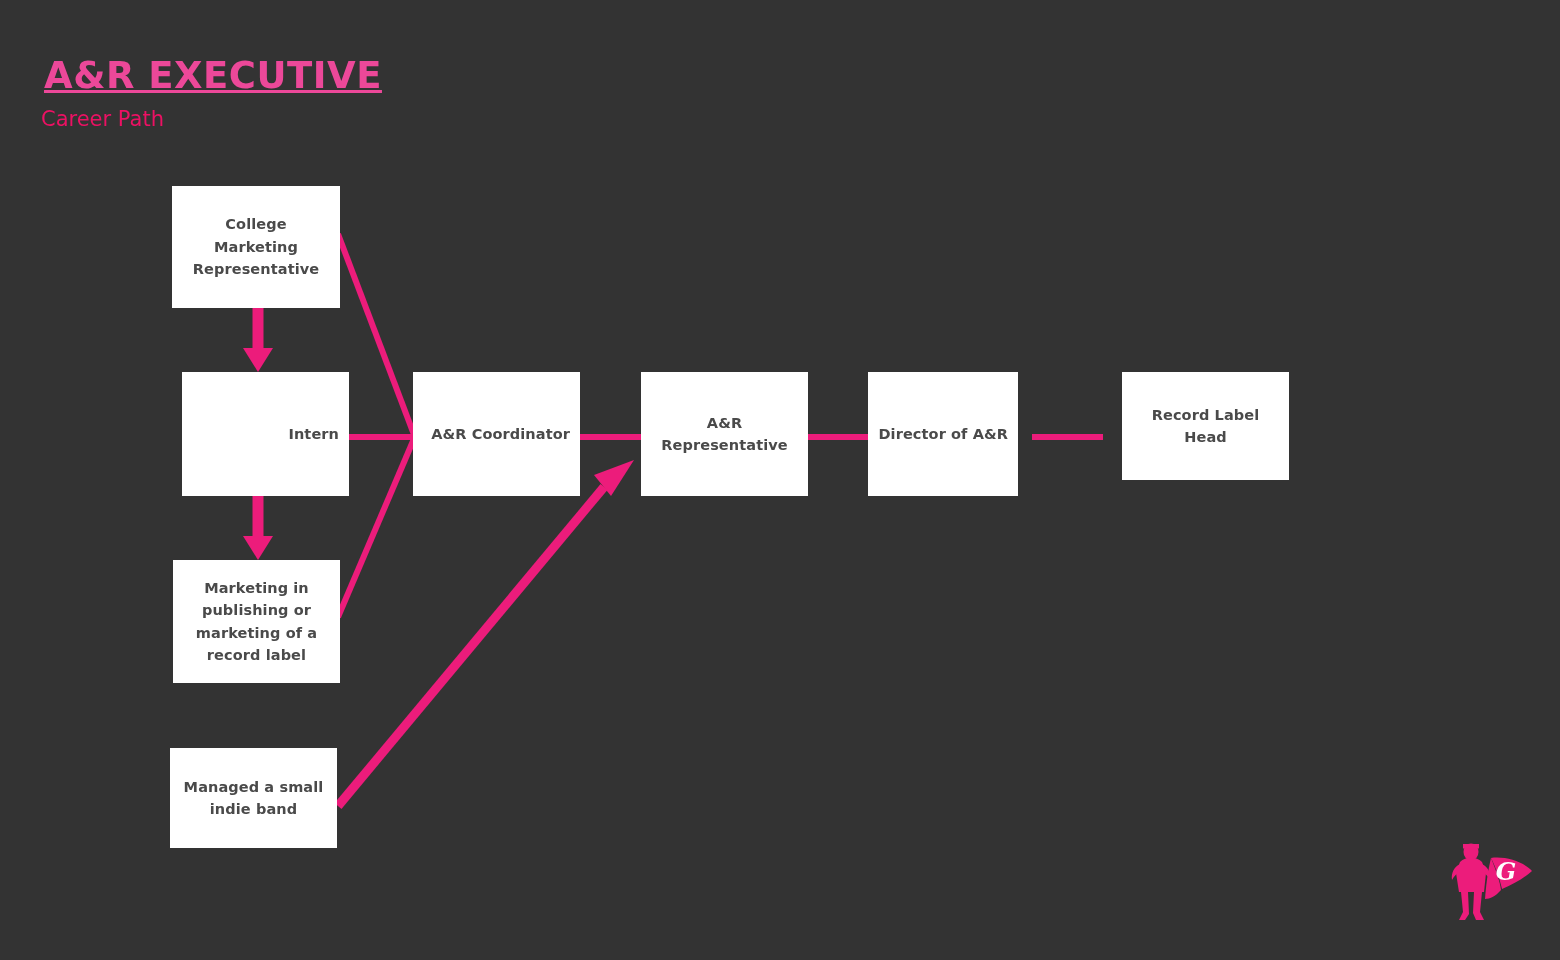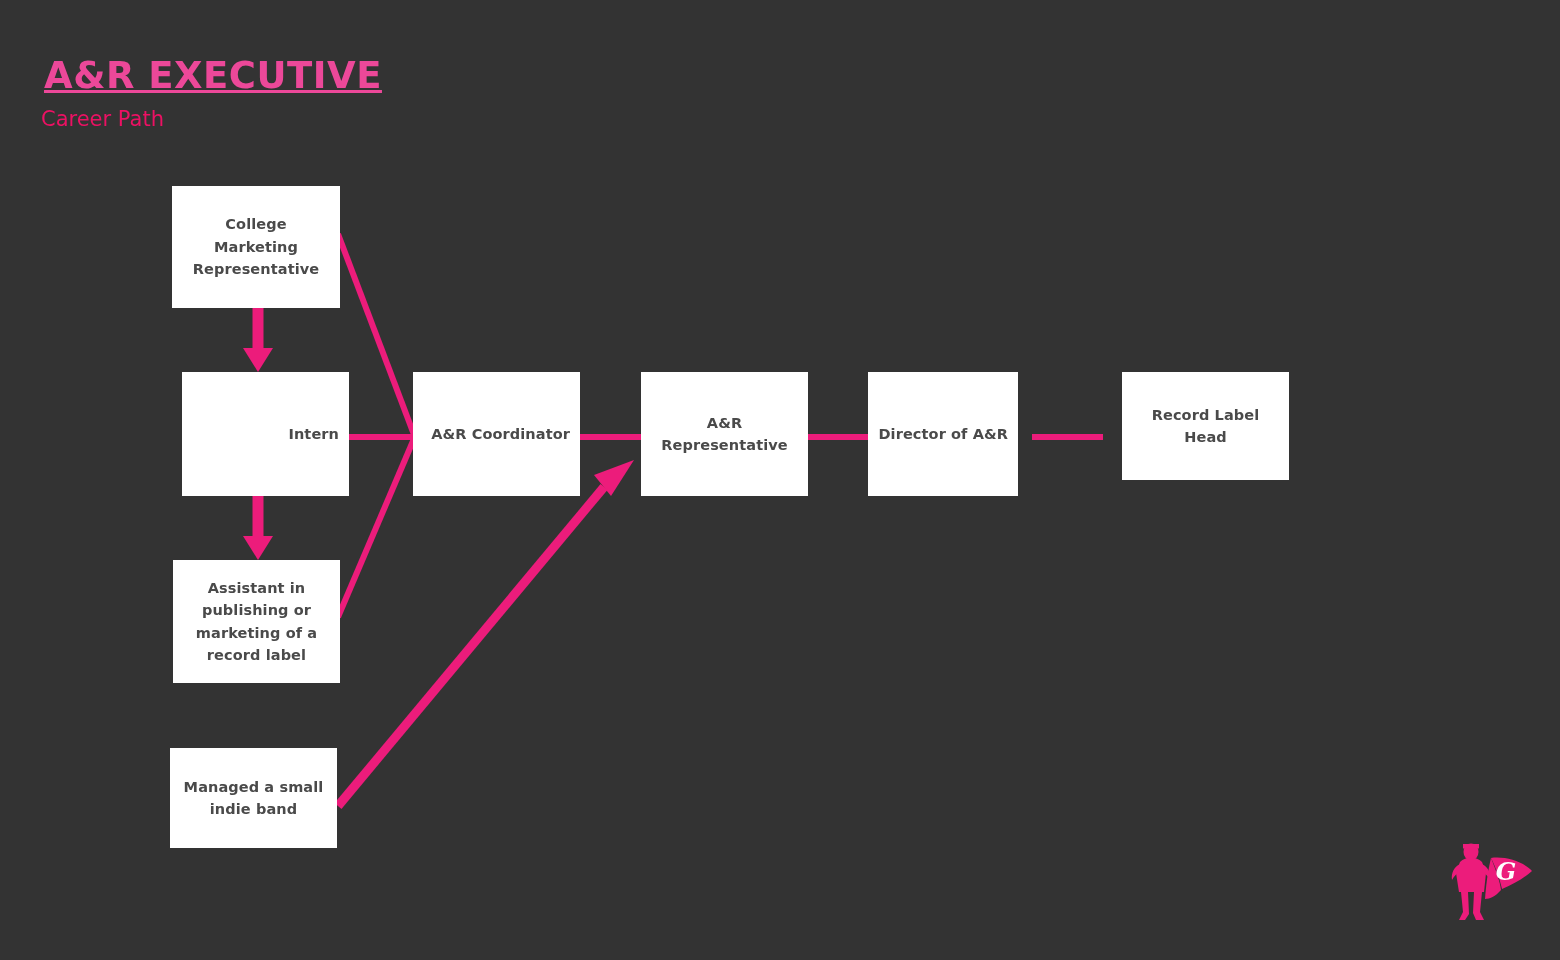--- a/index.html
+++ b/index.html
@@ -134,21 +134,21 @@
 
   <div class="node" style="left:172px; top:186px; width:168px; height:122px;">
     <span>College Marketing Representative</span>
   </div>
 
   <div class="node" style="left:173px; top:372px; width:167px; height:124px;margin-left:9px;">
     <span>Intern</span>
   </div>
 
   <div class="node" style="left:173px; top:560px; width:167px; height:123px;">
-    <span>Assistant in publishing or marketing of a record label</span>
+    <span>Marketing in publishing or marketing of a record label</span>
   </div>
 
   <div class="node" style="left:170px; top:748px; width:167px; height:100px;">
     <span>Managed a small indie band</span>
   </div>
 
   <div class="node" style="left:641px; top:372px; width:167px; height:124px;">
     <span>A&amp;R Representative</span>
   </div>
 

